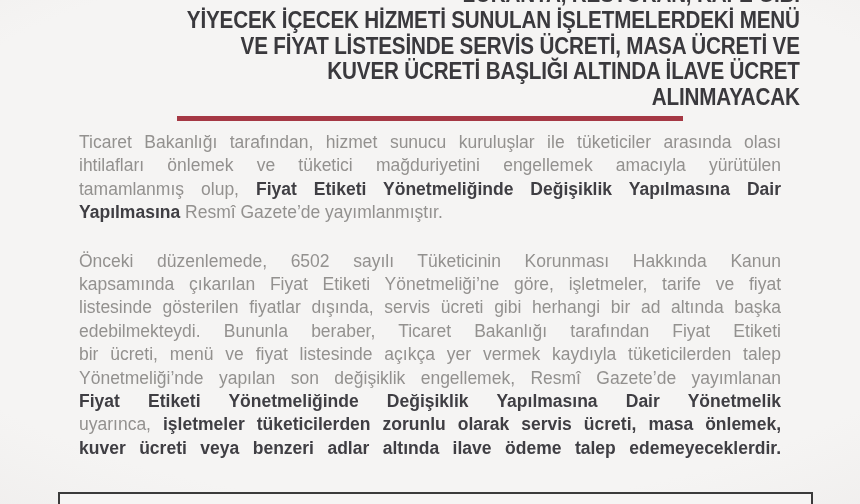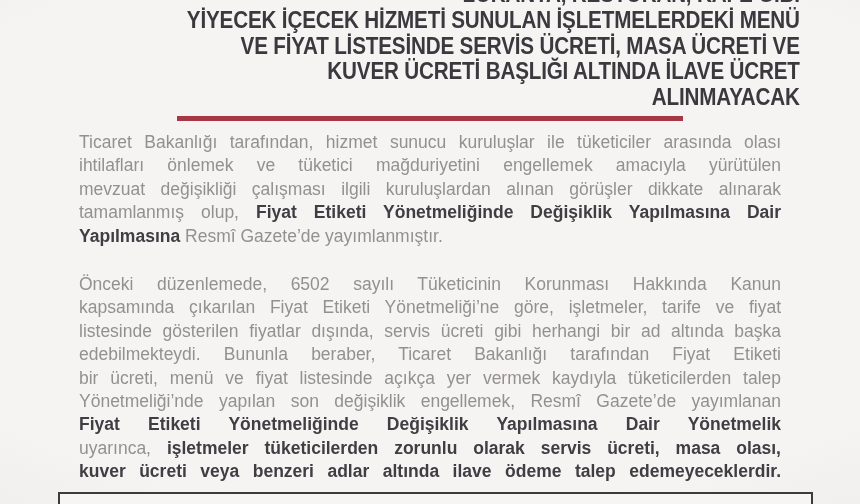--- a/index.html
+++ b/index.html
@@ -85,34 +85,33 @@
     <div class="hline">ALINMAYACAK</div>
   </div>
 
   <div class="divider" style="background:#a53844;"></div>
 
   <div class="content">
 
     <div class="para">
       <div class="jline">Ticaret Bakanlığı tarafından, hizmet sunucu kuruluşlar ile tüketiciler arasında olası</div>
       <div class="jline">ihtilafları önlemek ve tüketici mağduriyetini engellemek amacıyla yürütülen</div>
-      <div class="jline">mevzuat değişikliği çalışması ilgili kuruluşlardan alınan görüşler dikkate alınarak</div>
       <div class="jline"><span>tamamlanmış olup, </span><span class="b">Fiyat Etiketi Yönetmeliğinde Değişiklik Yapılmasına Dair</span></div>
       <div class="jline lastline"><span class="b">Yapılmasına</span><span> Resmî Gazete’de yayımlanmıştır.</span></div>
     </div>
 
     <div class="para">
       <div class="jline">Önceki düzenlemede, 6502 sayılı Tüketicinin Korunması Hakkında Kanun</div>
       <div class="jline">kapsamında çıkarılan Fiyat Etiketi Yönetmeliği’ne göre, işletmeler, tarife ve fiyat</div>
       <div class="jline">listesinde gösterilen fiyatlar dışında, servis ücreti gibi herhangi bir ad altında başka</div>
       <div class="jline">edebilmekteydi. Bununla beraber, Ticaret Bakanlığı tarafından Fiyat Etiketi</div>
       <div class="jline">bir ücreti, menü ve fiyat listesinde açıkça yer vermek kaydıyla tüketicilerden talep</div>
       <div class="jline">Yönetmeliği’nde yapılan son değişiklik engellemek, Resmî Gazete’de yayımlanan</div>
       <div class="jline b">Fiyat Etiketi Yönetmeliğinde Değişiklik Yapılmasına Dair Yönetmelik</div>
-      <div class="jline"><span>uyarınca, </span><span class="b">işletmeler tüketicilerden zorunlu olarak servis ücreti, masa olası,</span></div>
+      <div class="jline"><span>uyarınca, </span><span class="b">işletmeler tüketicilerden zorunlu olarak servis ücreti, masa önlemek,</span></div>
       <div class="jline b">kuver ücreti veya benzeri adlar altında ilave ödeme talep edemeyeceklerdir.</div>
     </div>
 
   </div>
 
   <div class="bottom-box">
     <span>Tüketiciler, menü ve fiyat listelerinde bu adlar altında ücret göremeyecektir</span>
   </div>
 
 </div>

